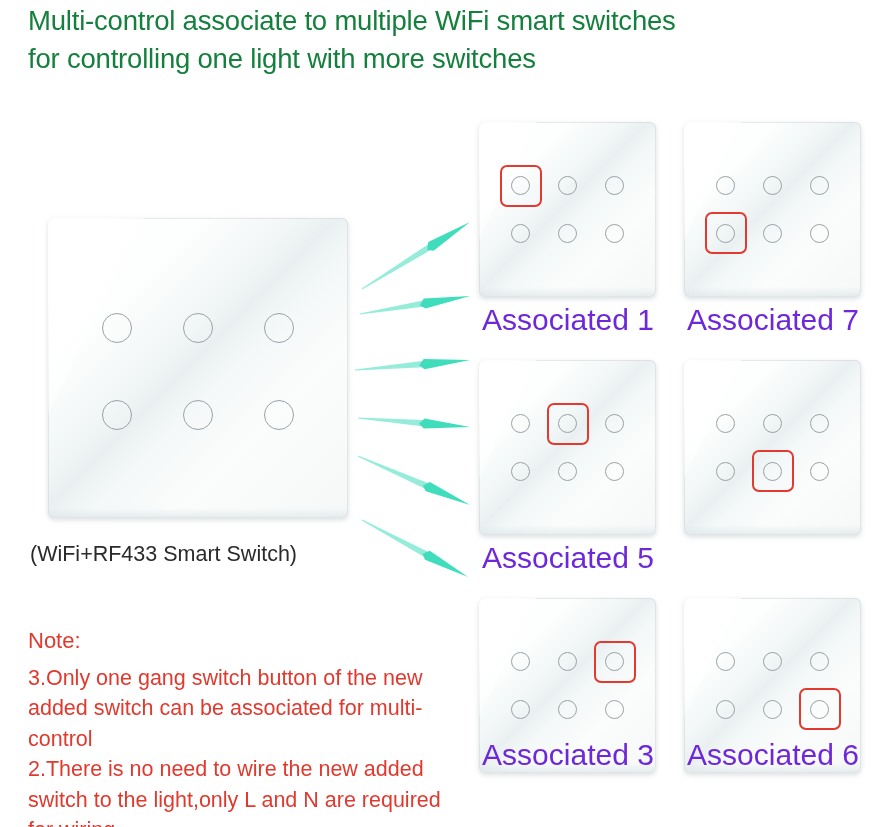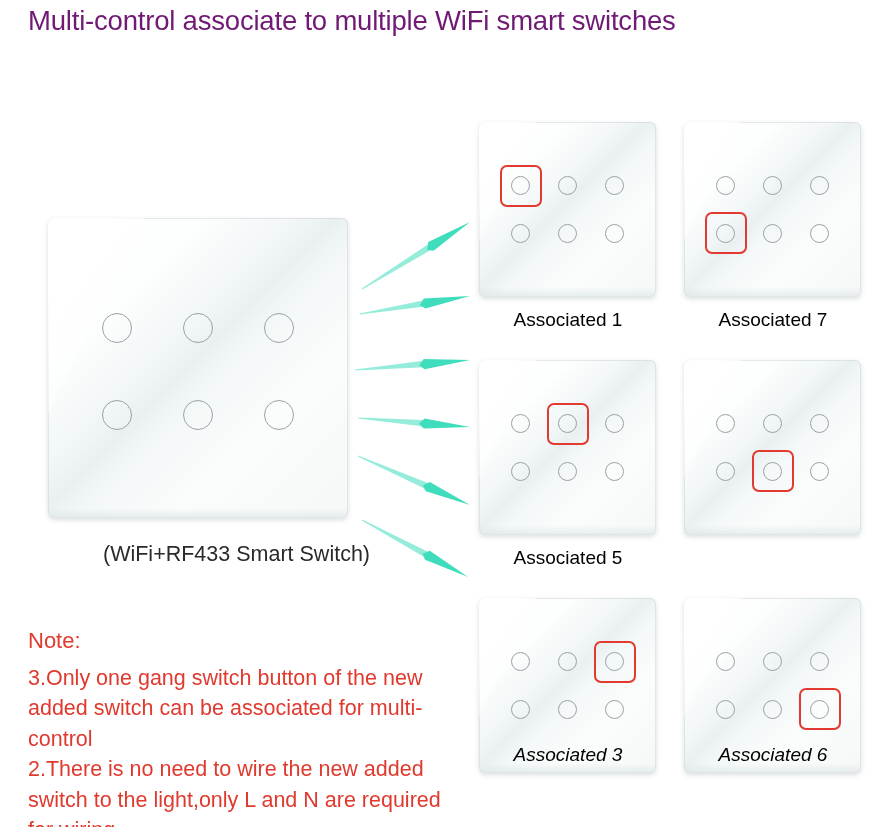--- a/index.html
+++ b/index.html
@@ -22,21 +22,21 @@
   }
 
   
   .title {
     position: absolute;
     left: 28px;
     top: 2px;
     width: 840px;
     font-size: 27.5px;
     line-height: 38px;
-    color: #701a75;
+    color: #15803d;
     letter-spacing: -0.2px;
     font-weight: 400;
   }
   .title .line { display: block; white-space: pre; }
 
   
   .main-label {
     position: absolute;
     left: 48px;
     top: 155px;
@@ -45,21 +45,21 @@
     font-size: 25px;
     color: #1c1c1c;
     line-height: 34px;
   }
 
   .main-caption {
     position: absolute;
     left: 30px;
     top: 539px;
     width: 340px;
-    text-align: right;
+    text-align: left;
     font-size: 21.5px;
     color: #2a2a2a;
     line-height: 30px;
     white-space: nowrap;
   }
 
   
   .panel {
     position: absolute;
     border-radius: 6px;
@@ -145,37 +145,37 @@
   
   .assoc-panel { width: 177px; height: 175px; }
   .assoc-panel .btn-grid { padding: 40px 18px 40px 18px; }
   .assoc-panel .dot { width: 19px; height: 19px; }
   .assoc-panel .hl-box { width: 42px; height: 42px; }
 
   .assoc-label {
     position: absolute;
     width: 220px;
     text-align: center;
-    font-size: 19px;
-    color: #000000;
+    font-size: 30px;
+    color: #6d28d9;
     line-height: 30px;
     white-space: nowrap;
   }
 
   
   .col-a { left: 479px; }
   .col-b { left: 684px; }
   .row-1 { top: 122px; }
   .row-2 { top: 360px; }
   .row-3 { top: 598px; }
   .lbl-col-a { left: 458px; }
   .lbl-col-b { left: 663px; }
   .lbl-row-1 { top: 305px; }
   .lbl-row-2 { top: 543px; }
-  .lbl-row-3 { top: 740px; font-style: italic; }
+  .lbl-row-3 { top: 740px; }
 
   
   .note {
     position: absolute;
     left: 28px;
     top: 598px;
     width: 430px;
     color: #e0392e;
     font-size: 21.5px;
     line-height: 30.5px;
@@ -198,20 +198,21 @@
     z-index: 2;
   }
 </style>
 </head>
 <body>
 
 <div id="page">
 
   <div class="title">
     <span class="line">Multi-control associate to multiple WiFi smart switches</span>
+    <span class="line">for controlling one light with more switches</span>
   </div>
 
 
   <div class="panel" id="main-panel">
     <div class="btn-grid">
       <div class="btn-cell">
           <span class="dot"></span>
         </div>
       <div class="btn-cell">
           <span class="dot"></span>

